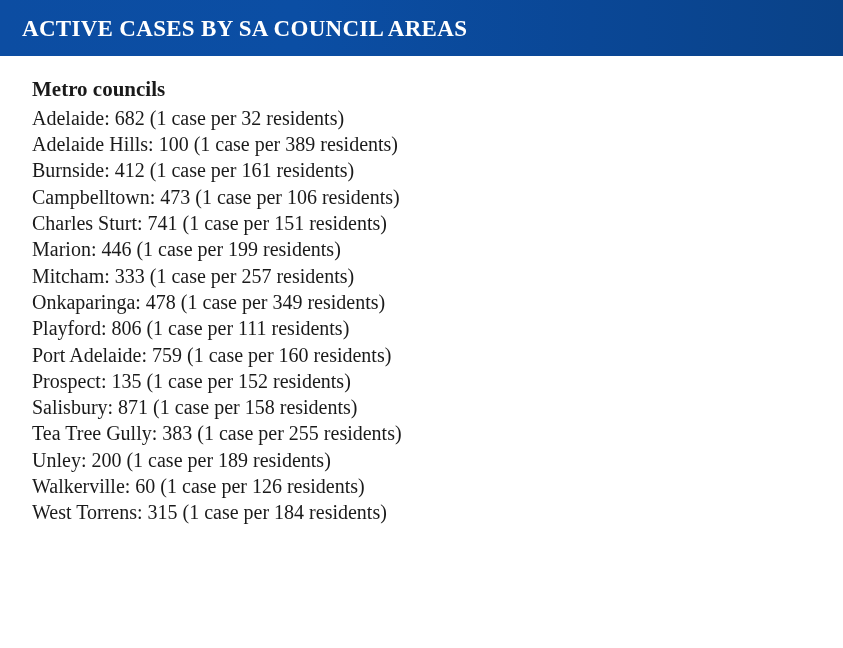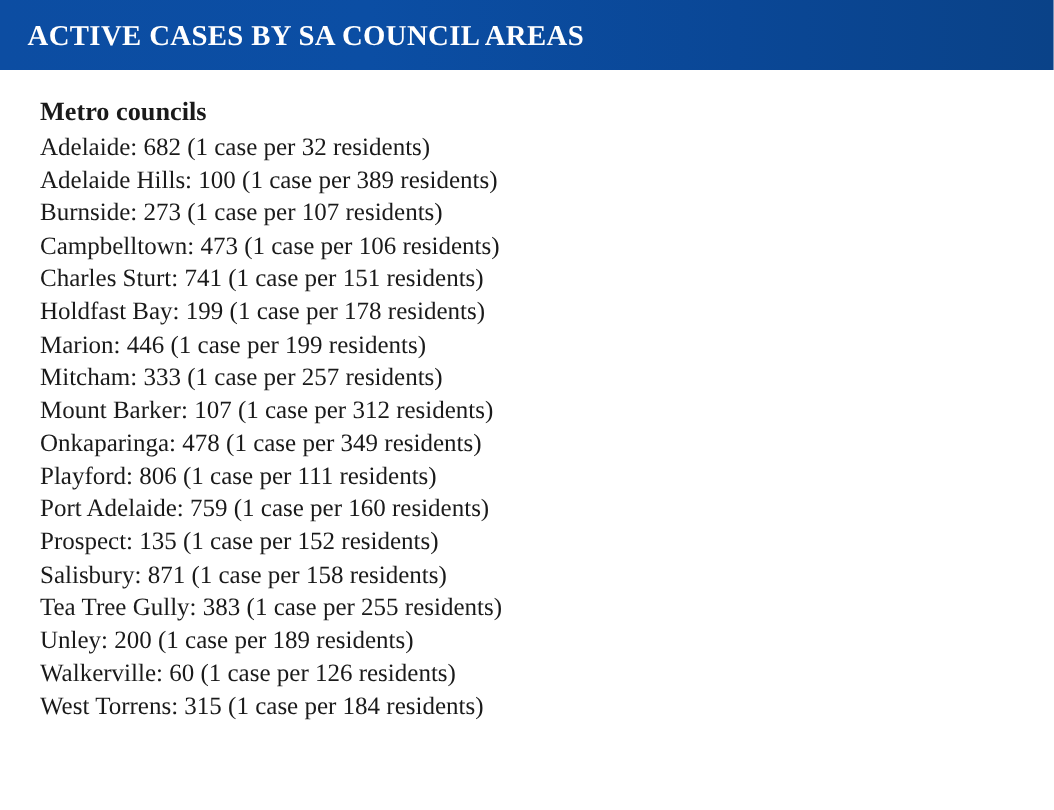--- a/index.html
+++ b/index.html
@@ -73,27 +73,25 @@
 
   <div class="header">
     <div class="header-title">ACTIVE CASES BY SA COUNCIL AREAS</div>
   </div>
 
   <div class="body">
     <div class="section-title">Metro councils</div>
     <ul class="entry-list">
       <li class="entry">Adelaide: 682 (1 case per 32 residents)</li>
       <li class="entry">Adelaide Hills: 100 (1 case per 389 residents)</li>
-      <li class="entry">Burnside: 273 (1 case per 107 residents)</li>
+      <li class="entry">Burnside: 412 (1 case per 161 residents)</li>
       <li class="entry">Campbelltown: 473 (1 case per 106 residents)</li>
       <li class="entry">Charles Sturt: 741 (1 case per 151 residents)</li>
-      <li class="entry">Holdfast Bay: 199 (1 case per 178 residents)</li>
       <li class="entry">Marion: 446 (1 case per 199 residents)</li>
       <li class="entry">Mitcham: 333 (1 case per 257 residents)</li>
-      <li class="entry">Mount Barker: 107 (1 case per 312 residents)</li>
       <li class="entry">Onkaparinga: 478 (1 case per 349 residents)</li>
       <li class="entry">Playford: 806 (1 case per 111 residents)</li>
       <li class="entry">Port Adelaide: 759 (1 case per 160 residents)</li>
       <li class="entry">Prospect: 135 (1 case per 152 residents)</li>
       <li class="entry">Salisbury: 871 (1 case per 158 residents)</li>
       <li class="entry">Tea Tree Gully: 383 (1 case per 255 residents)</li>
       <li class="entry">Unley: 200 (1 case per 189 residents)</li>
       <li class="entry">Walkerville: 60 (1 case per 126 residents)</li>
       <li class="entry">West Torrens: 315 (1 case per 184 residents)</li>
     </ul>

